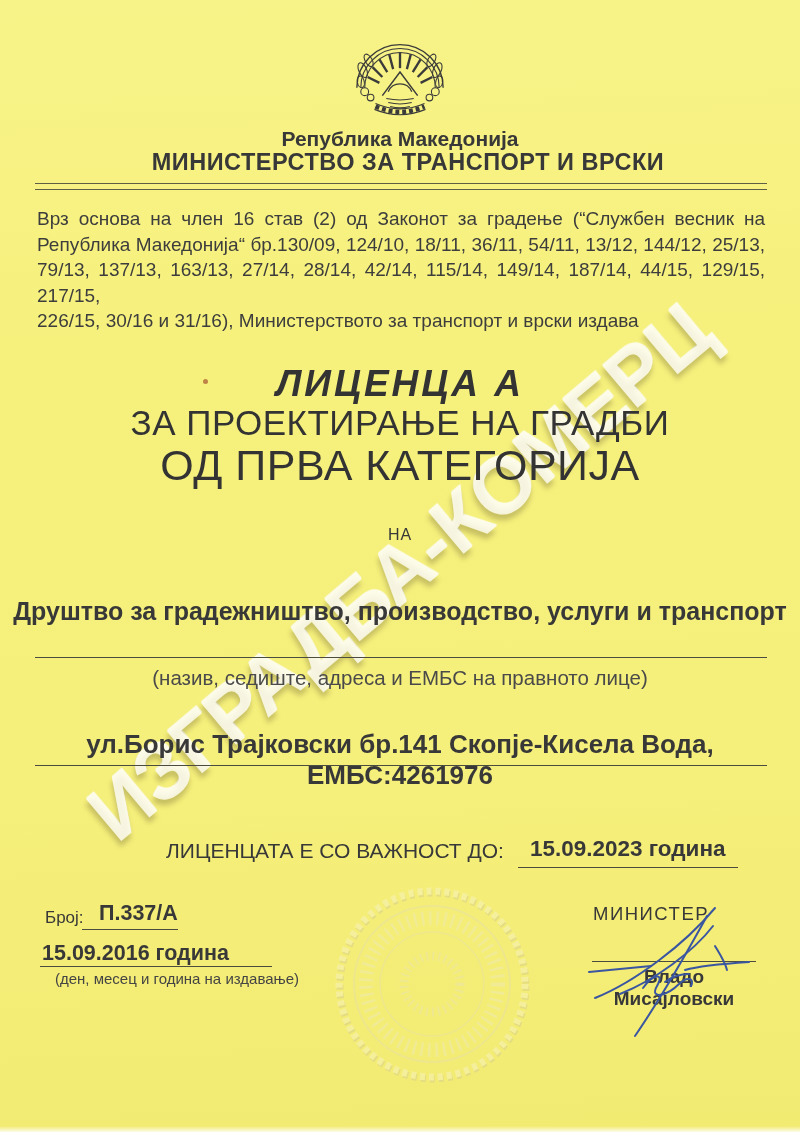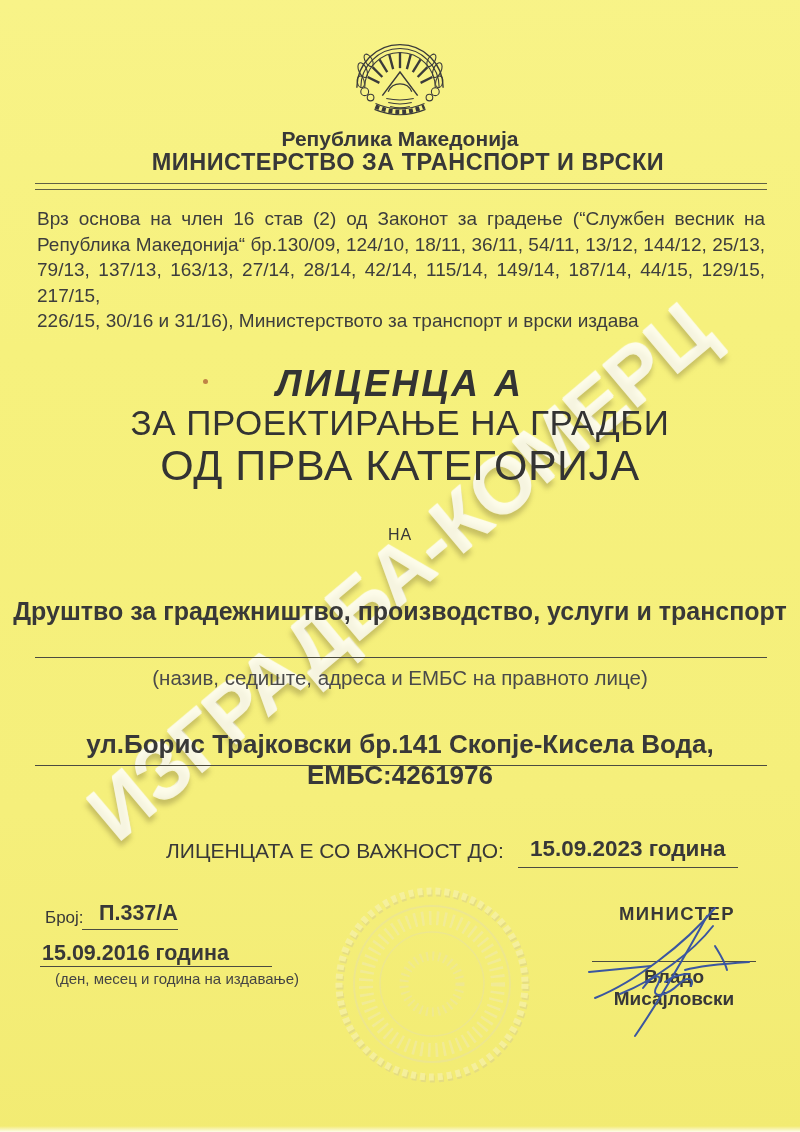--- a/index.html
+++ b/index.html
@@ -46,21 +46,21 @@
   .validity-label{font-size:21px;padding-top:3px;margin-left:16px;}
   .validity-date{font-size:22.5px;font-weight:bold;padding:0 12px 5px 12px;border-bottom:1.6px solid #4b4b40;}
   
   .num-label{left:45px;top:908px;font-size:17px;}
   .num-value{left:99px;top:901px;font-size:21.5px;font-weight:bold;}
   .num-line{left:82px;top:929px;width:96px;border-top:1.5px solid #4b4b40;}
   .issue-date{left:42px;top:941px;font-size:21.5px;font-weight:bold;}
   .issue-line{left:40px;top:966px;width:232px;border-top:1.5px solid #4b4b40;}
   .issue-caption{left:40px;top:970px;font-size:15px;color:#444;margin-left:15px;}
   
-  .minister-title{left:593px;top:903px;width:168px;text-align:center;font-size:18.5px;font-weight:bold;letter-spacing:1.5px;}
+  .minister-title{left:593px;top:903px;width:168px;text-align:left;font-size:18.5px;font-weight:normal;letter-spacing:1.5px;}
   .sig-line{left:592px;top:961px;width:164px;border-top:1.5px solid #4b4b40;}
   .minister-name{left:582px;top:966px;width:184px;text-align:center;font-size:19px;font-weight:bold;}
   .sig-svg{left:565px;top:886px;z-index:5;}
   
   .seal{left:332px;top:884px;z-index:1;}
   .speck{left:203px;top:379px;width:5px;height:5px;border-radius:50%;background:rgba(168,84,47,0.7);}
   .bottom-edge{left:0;right:0;bottom:0;height:6px;background:linear-gradient(to bottom,rgba(255,255,255,0),rgba(255,255,255,0.85));}
 </style>
 </head>
 <body>

